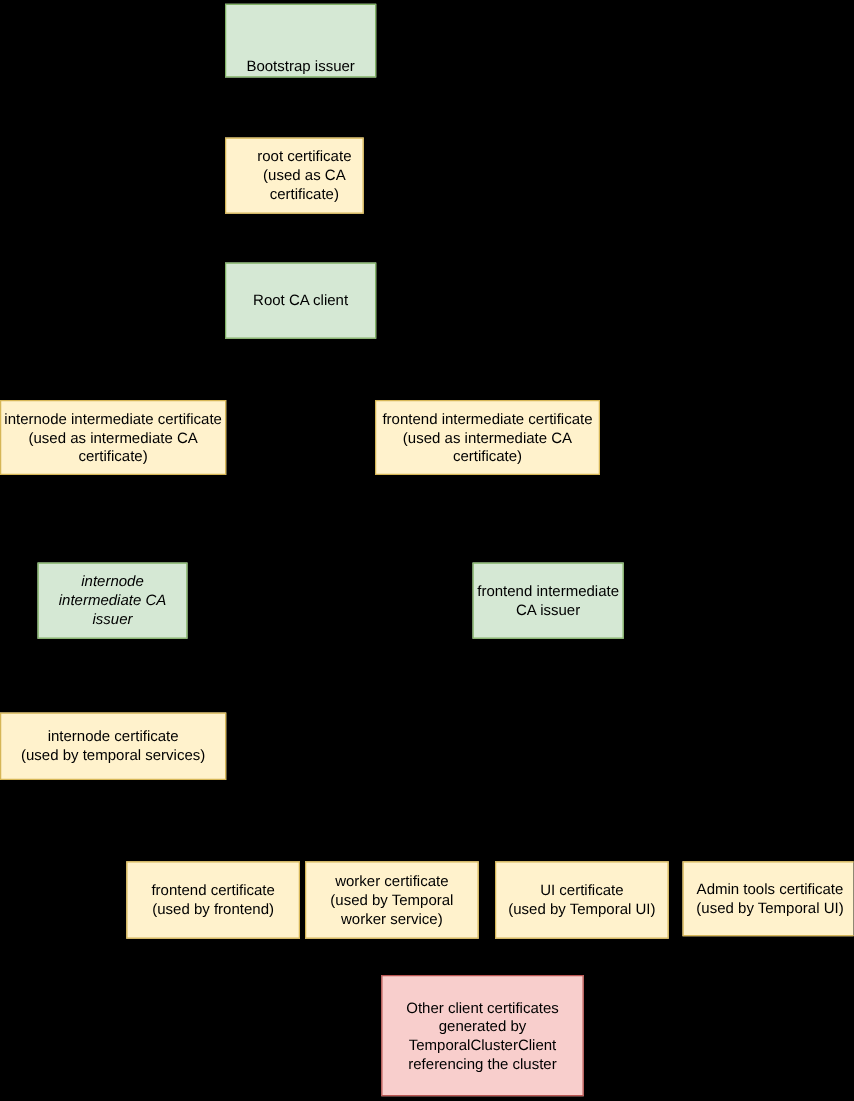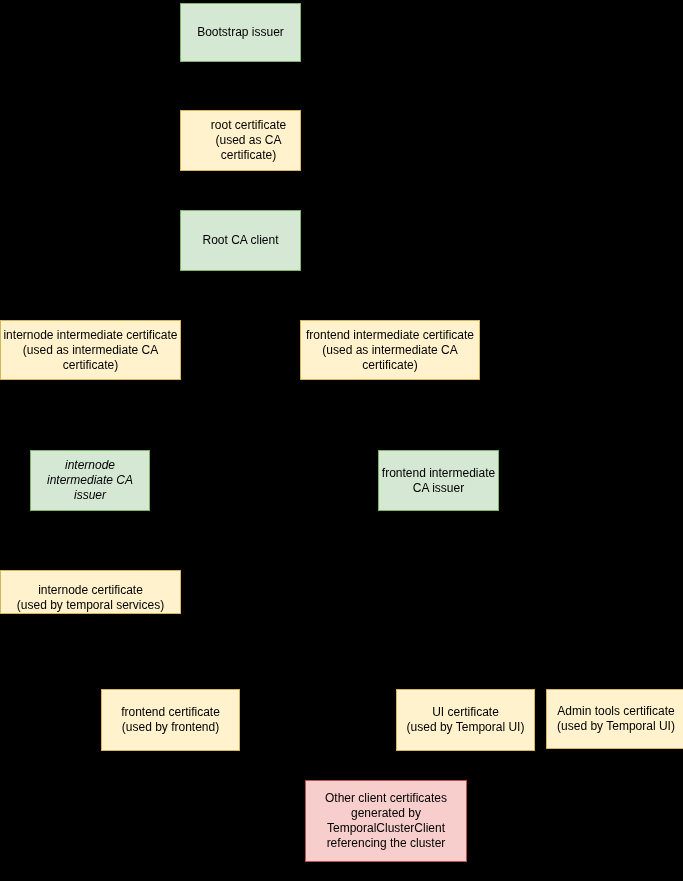--- a/index.html
+++ b/index.html
@@ -35,33 +35,33 @@
   }
   .cert {
     background: #fff2cc;
     border: 1px solid #d6b656;
   }
   .client {
     background: #f8cecc;
     border: 1px solid #b85450;
   }
   
-  #n-bootstrap            { left: 180px; top: 3px;   width: 121px; height: 59px; }
-  #n-root-cert            { left: 180px; top: 110px; width: 121px; height: 61px; padding-left: 16px; }
+  #n-bootstrap            { left: 180px; top: 3px;   width: 121px; height: 59px; align-items: flex-end; }
+  #n-root-cert            { left: 180px; top: 110px; width: 111px; height: 61px; padding-left: 16px; }
   #n-root-ca-issuer       { left: 180px; top: 210px; width: 121px; height: 61px; }
   #n-internode-int-cert   { left: 0px;   top: 320px; width: 181px; height: 60px; }
   #n-frontend-int-cert    { left: 300px; top: 320px; width: 180px; height: 60px; }
   #n-internode-ca-issuer  { left: 30px;  top: 450px; width: 120px; height: 61px; font-style: italic; }
   #n-frontend-ca-issuer   { left: 330px; top: 450px; width: 121px; height: 61px; margin-left: 48px; }
-  #n-internode-cert       { left: 0px;   top: 570px; width: 181px; height: 44px; align-items: flex-end; }
+  #n-internode-cert       { left: 0px;   top: 570px; width: 181px; height: 54px; }
   #n-frontend-cert        { left: 101px; top: 689px; width: 139px; height: 62px; }
   #n-worker-cert          { left: 244px; top: 689px; width: 139px; height: 62px; }
   #n-ui-cert              { left: 396px; top: 689px; width: 139px; height: 62px; }
   #n-admin-tools-cert     { left: 546px; top: 689px; width: 140px; height: 60px; }
-  #n-other-client-certs   { left: 305px; top: 780px; width: 162px; height: 82px; }
+  #n-other-client-certs   { left: 305px; top: 780px; width: 162px; height: 97px; }
 </style>
 </head>
 <body>
 
 <div class="canvas">
 
   <div id="n-bootstrap" class="node issuer">
     <span class="label">Bootstrap issuer</span>
   </div>
 
@@ -101,20 +101,25 @@
   <div id="n-internode-cert" class="node cert">
     <span class="label">internode certificate
 (used by temporal services)</span>
   </div>
 
   <div id="n-frontend-cert" class="node cert">
     <span class="label">frontend certificate
 (used by frontend)</span>
   </div>
 
+  <div id="n-worker-cert" class="node cert">
+    <span class="label">worker certificate
+(used by Temporal
+worker service)</span>
+  </div>
 
   <div id="n-ui-cert" class="node cert">
     <span class="label">UI certificate
 (used by Temporal UI)</span>
   </div>
 
   <div id="n-admin-tools-cert" class="node cert">
     <span class="label">Admin tools certificate
 (used by Temporal UI)</span>
   </div>

